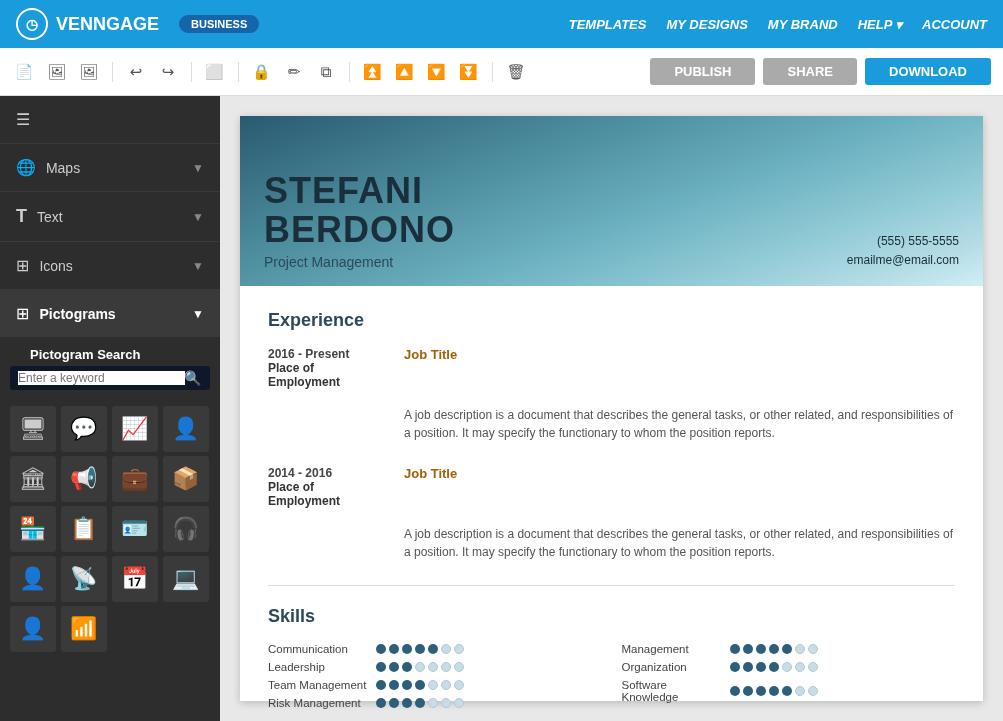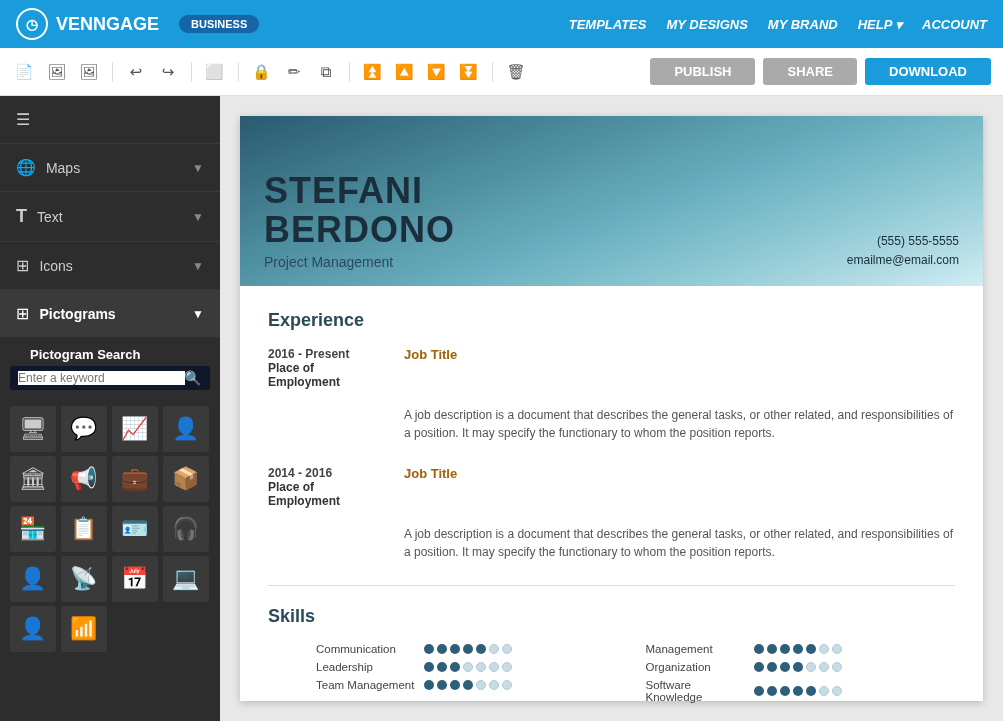--- a/index.html
+++ b/index.html
@@ -295,21 +295,20 @@
       line-height: 1.5;
       margin-top: 44px;
     }
 
     
     .skills-section { margin-top: 8px; }
     .skills-grid {
       display: grid;
       grid-template-columns: 1fr 1fr;
       gap: 6px 20px;
-      margin-left: 48px;
     }
     .skill-row {
       display: flex;
       align-items: center;
       gap: 8px;
     }
     .skill-name {
       width: 100px;
       font-size: 11.5px;
       color: #444;
@@ -519,20 +518,32 @@
               <div class="skill-dots">
                 <div class="dot dot-filled"></div>
                 <div class="dot dot-filled"></div>
                 <div class="dot dot-filled"></div>
                 <div class="dot dot-filled"></div>
                 <div class="dot dot-empty"></div>
                 <div class="dot dot-empty"></div>
                 <div class="dot dot-empty"></div>
               </div>
             </div>
+            <div class="skill-row" style="margin-top:6px;">
+              <span class="skill-name">Risk Management</span>
+              <div class="skill-dots">
+                <div class="dot dot-filled"></div>
+                <div class="dot dot-filled"></div>
+                <div class="dot dot-filled"></div>
+                <div class="dot dot-filled"></div>
+                <div class="dot dot-empty"></div>
+                <div class="dot dot-empty"></div>
+                <div class="dot dot-empty"></div>
+              </div>
+            </div>
           </div>
 
           <div>
             <div class="skill-row">
               <span class="skill-name">Management</span>
               <div class="skill-dots">
                 <div class="dot dot-filled"></div>
                 <div class="dot dot-filled"></div>
                 <div class="dot dot-filled"></div>
                 <div class="dot dot-filled"></div>

